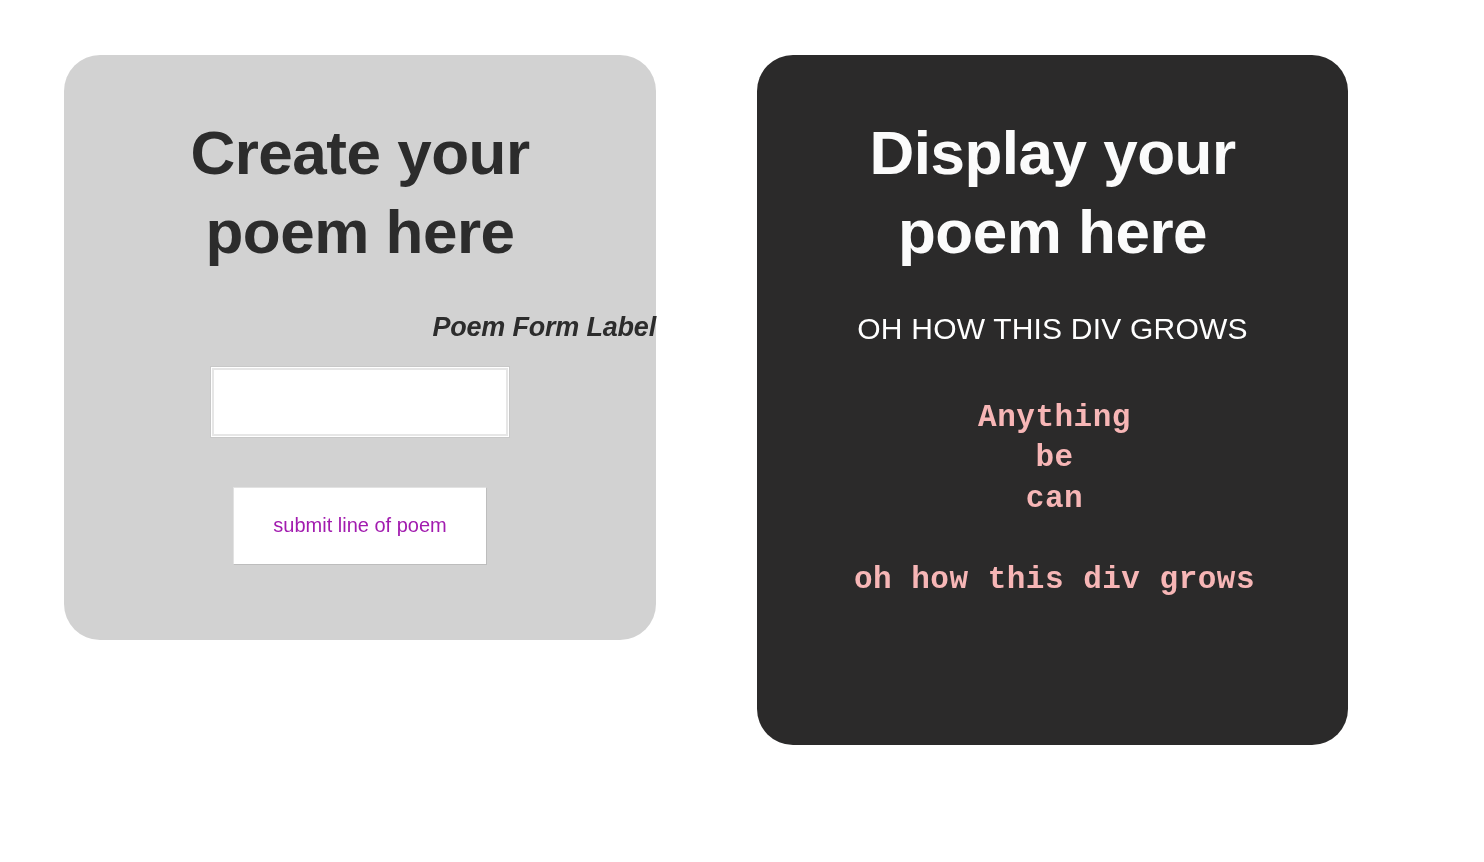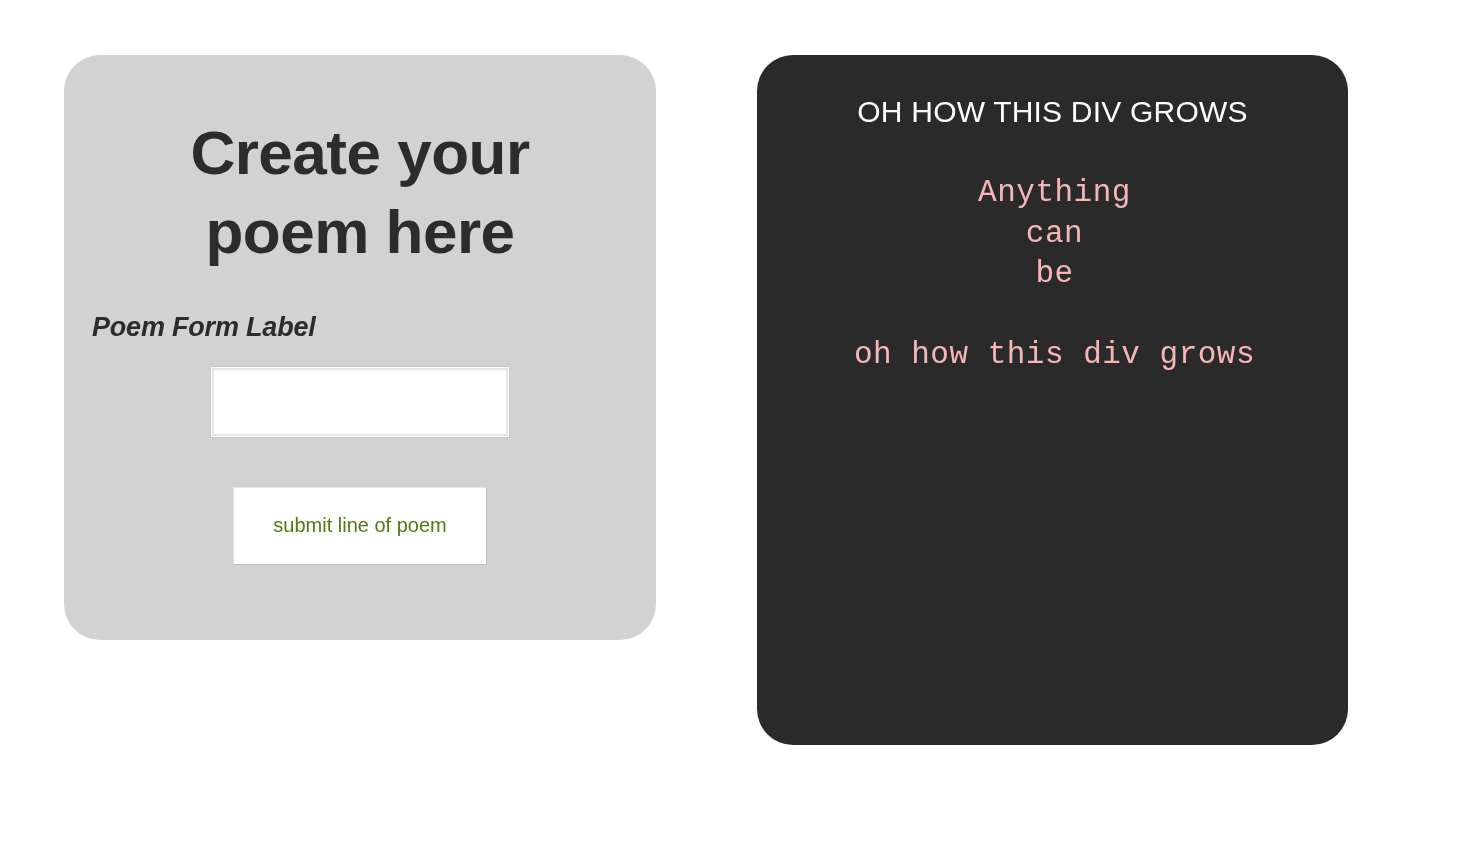--- a/index.html
+++ b/index.html
@@ -49,23 +49,22 @@
     text-align: center;
     margin-top: 40px;
   }
 
   .form-label {
     display: block;
     font-size: 27px;
     font-weight: bold;
     font-style: italic;
     color: #2c2c2c;
-    text-align: left;
+    text-align: right;
     letter-spacing: -0.2px;
-    padding-left: 28px;
   }
 
   .poem-input {
     display: block;
     margin: 23px auto 0 auto;
     width: 300px;
     height: 72px;
     background: #ffffff;
     border: 1px solid #c8c8c8;
     outline: 2px solid #e6e6e6;
@@ -83,21 +82,21 @@
     margin: 49px auto 0 auto;
     width: 254px;
     height: 78px;
     background: #ffffff;
     border: 1px solid #e2e2e2;
     border-right-color: #bdbdbd;
     border-bottom-color: #bdbdbd;
     box-sizing: border-box;
     font-family: "Liberation Sans", sans-serif;
     font-size: 20px;
-    color: #4d7c0f;
+    color: #a21caf;
     cursor: pointer;
     padding: 0;
   }
 
   
   .display-panel {
     position: absolute;
     left: 757px;
     top: 55px;
     width: 591px;
@@ -122,23 +121,24 @@
     margin: 0;
     padding: 40px 30px 0 30px;
     font-size: 30px;
     font-weight: normal;
     color: #ffffff;
     text-align: center;
     letter-spacing: 0.2px;
   }
 
   .poem-body {
-    margin: 4px;
+    margin: 12px;
     padding: 40px 16px 0 20px;
     text-align: center;
+    font-weight: bold;
   }
 
   .poem-line {
     font-family: "Liberation Mono", "DejaVu Sans Mono", monospace;
     font-size: 31px;
     line-height: 1.31;
     color: #f7b6b6;
     text-align: center;
     white-space: pre;
     letter-spacing: 0.5px;
@@ -159,28 +159,29 @@
     <div class="form-area">
       <label class="form-label">Poem Form Label</label>
 
       <textarea class="poem-input" placeholder="" style=""></textarea>
 
       <button class="submit-button">submit line of poem</button>
     </div>
   </section>
 
   <section class="display-panel">
+    <h1 class="display-heading">Display your poem here</h1>
 
     <p class="display-subtitle">OH HOW THIS DIV GROWS</p>
 
     <div class="poem-body">
       <div id="poem-stanza-main">
           <div class="poem-line">Anything</div>
+          <div class="poem-line">be</div>
           <div class="poem-line">can</div>
-          <div class="poem-line">be</div>
         </div>
       <div class="poem-gap"></div>
       <div id="poem-stanza-footer">
           <div class="poem-line">oh how this div grows</div>
         </div>
     </div>
   </section>
 
 </div>
 

